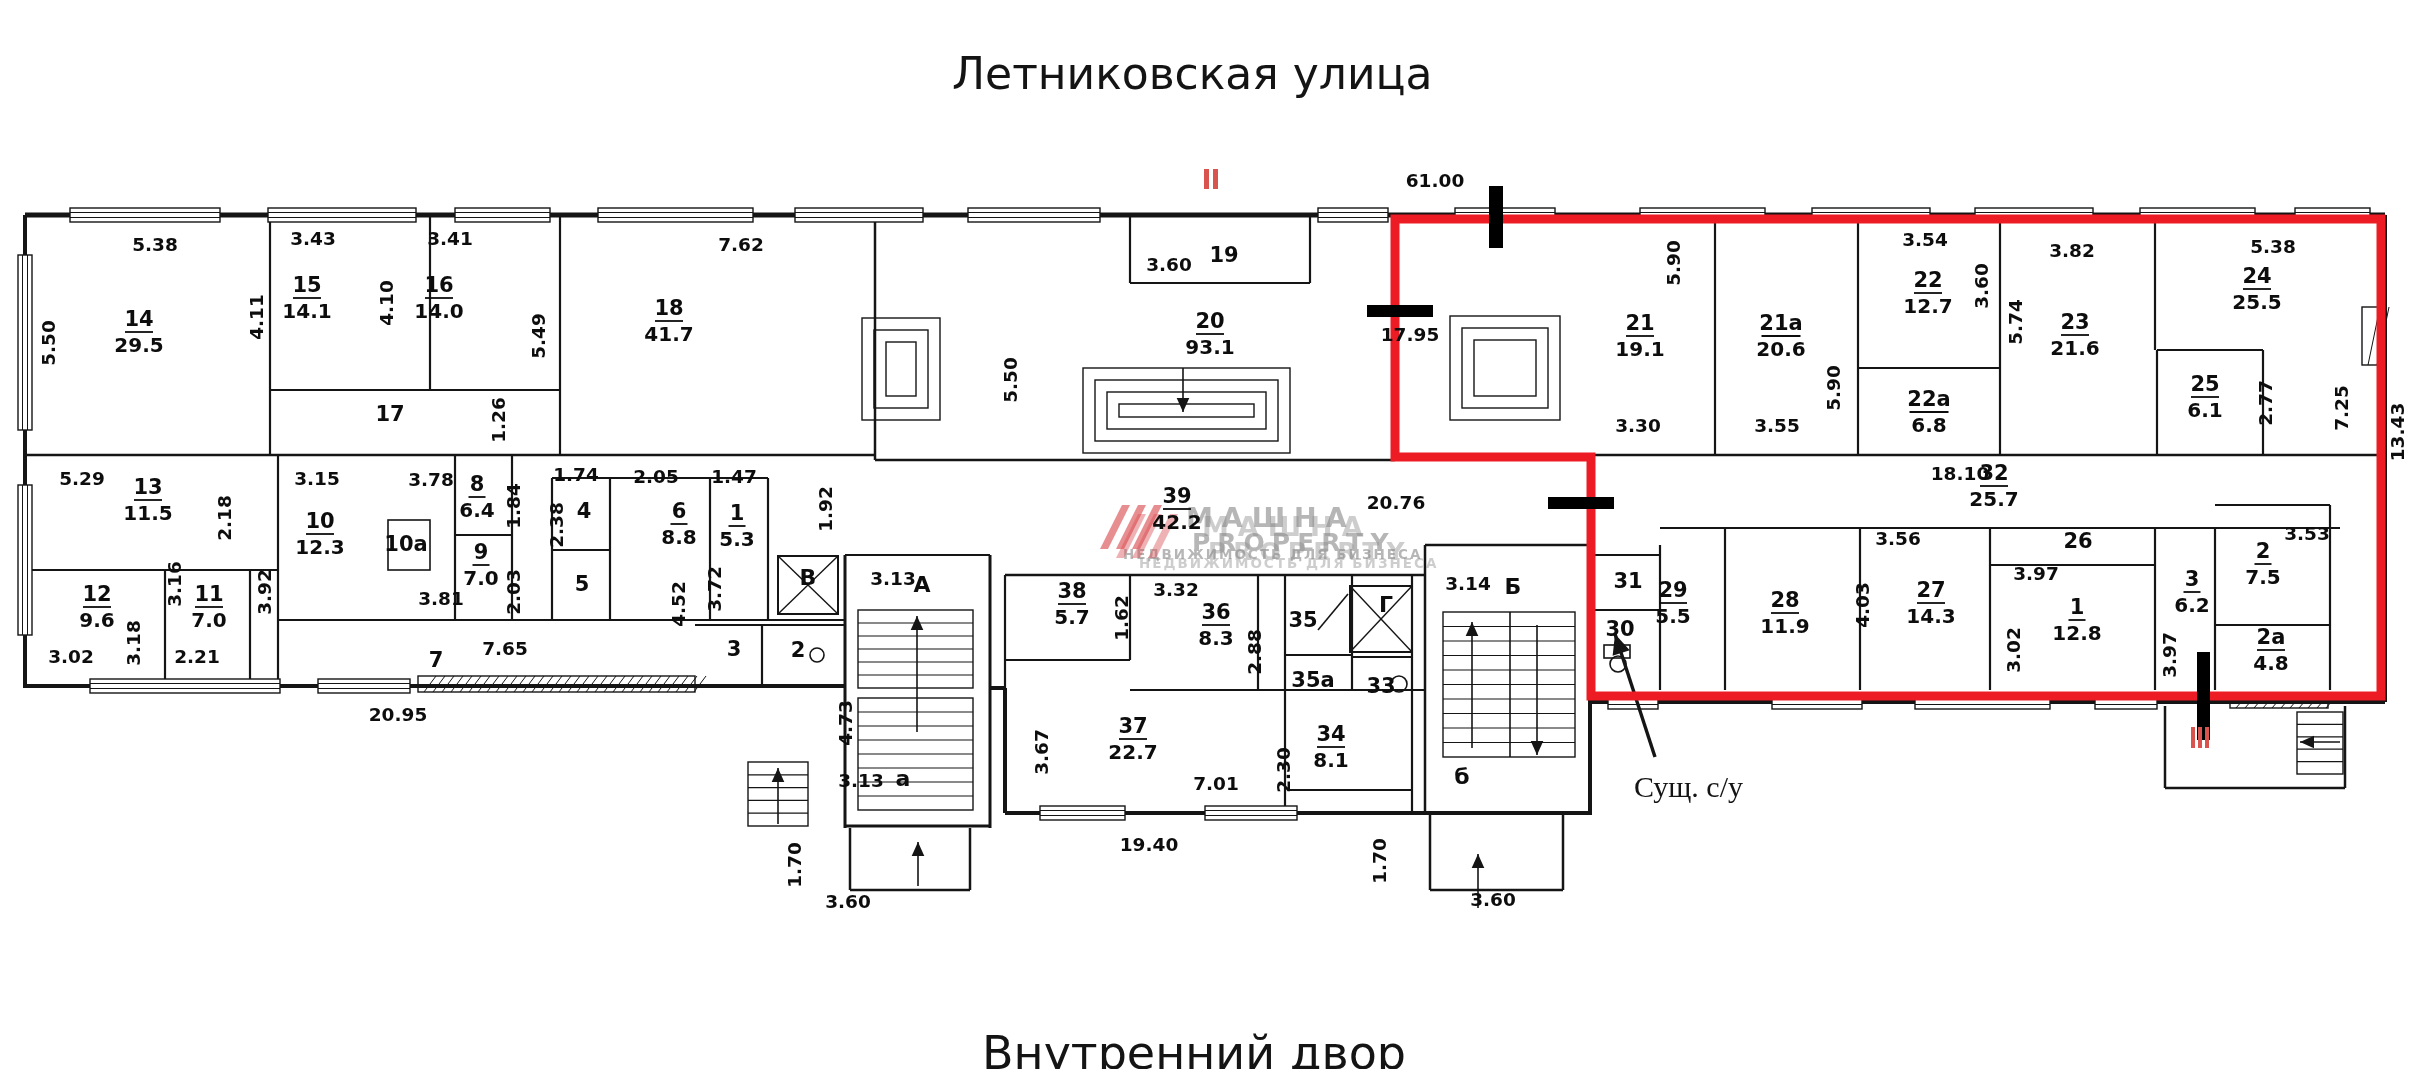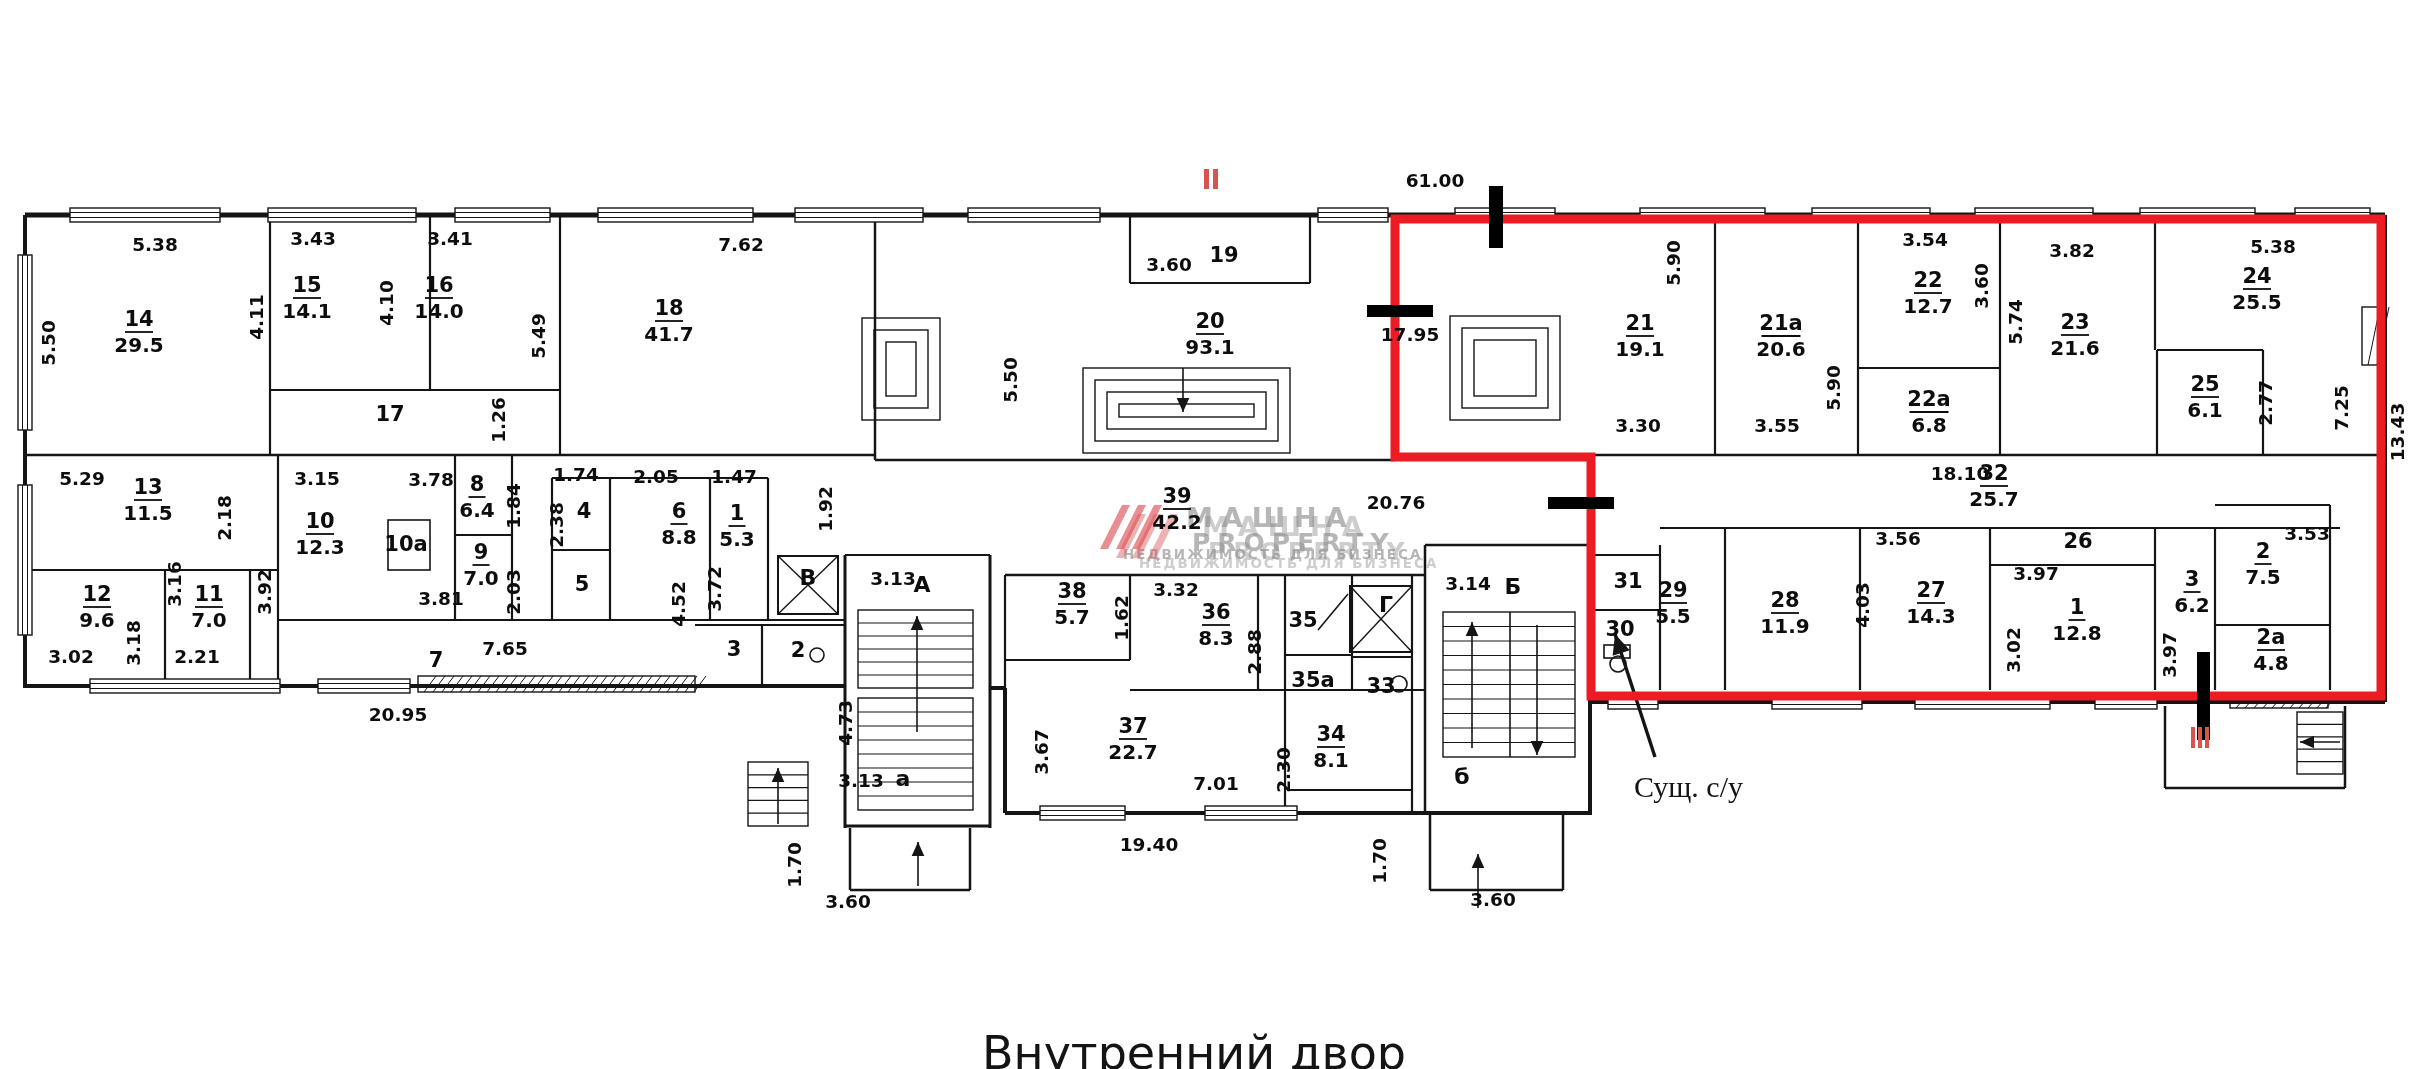--- a/index.html
+++ b/index.html
@@ -527,15 +527,16 @@
         <text x="2176" y="655" font-size="18.5" font-weight="600" text-anchor="middle" fill="#0d0d0d" transform="rotate(-90 2176 655)">3.97</text>
         <text x="2307" y="540" font-size="18.5" font-weight="600" text-anchor="middle" fill="#0d0d0d">3.53</text>
         <text x="922" y="592" font-size="22" font-weight="600" text-anchor="middle" fill="#0d0d0d">А</text>
         <text x="903" y="786" font-size="22" font-weight="600" text-anchor="middle" fill="#0d0d0d">а</text>
         <text x="1513" y="594" font-size="22" font-weight="600" text-anchor="middle" fill="#0d0d0d">Б</text>
         <text x="1462" y="784" font-size="22" font-weight="600" text-anchor="middle" fill="#0d0d0d">б</text>
         <text x="808" y="585" font-size="22" font-weight="600" text-anchor="middle" fill="#0d0d0d">В</text>
         <text x="1386" y="612" font-size="22" font-weight="600" text-anchor="middle" fill="#0d0d0d">Г</text>
       </g>
     </svg>
+  <div id="title-top" class="ovl">Летниковская улица</div>
   <div id="title-bottom" class="ovl">Внутренний двор</div>
   <div id="annot" class="ovl">Сущ. с/у</div>
 </div>
 
 </body></html>

